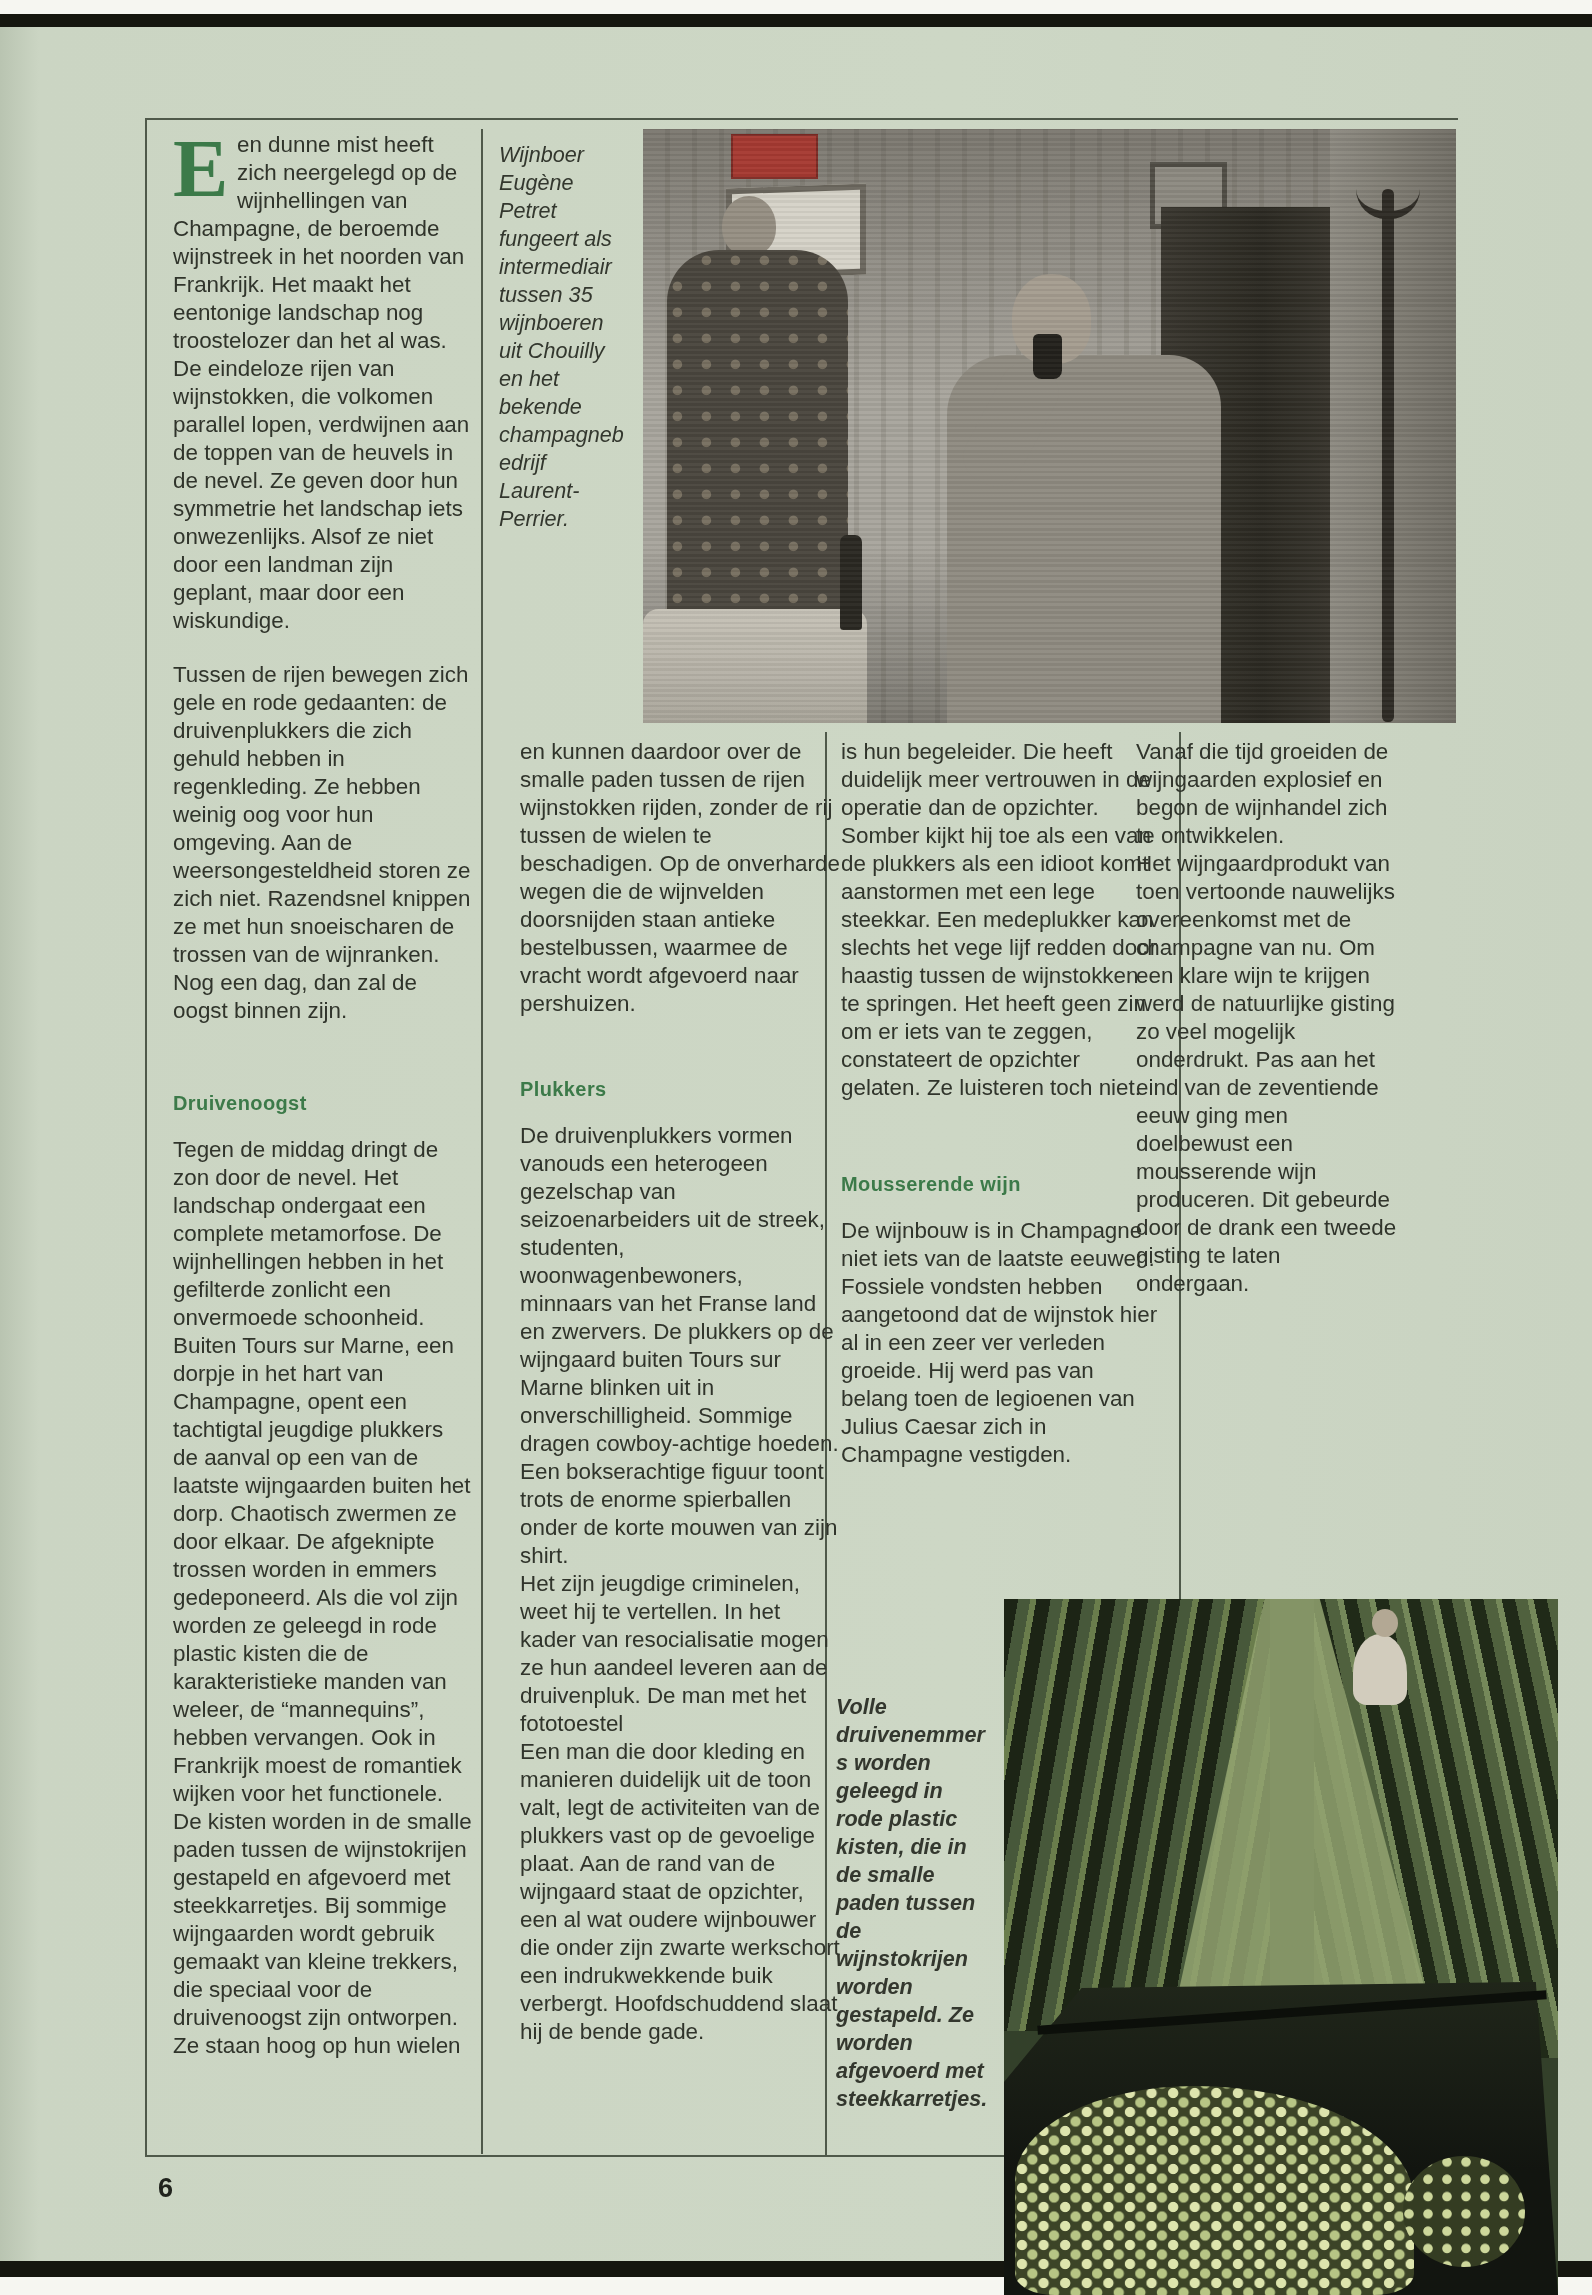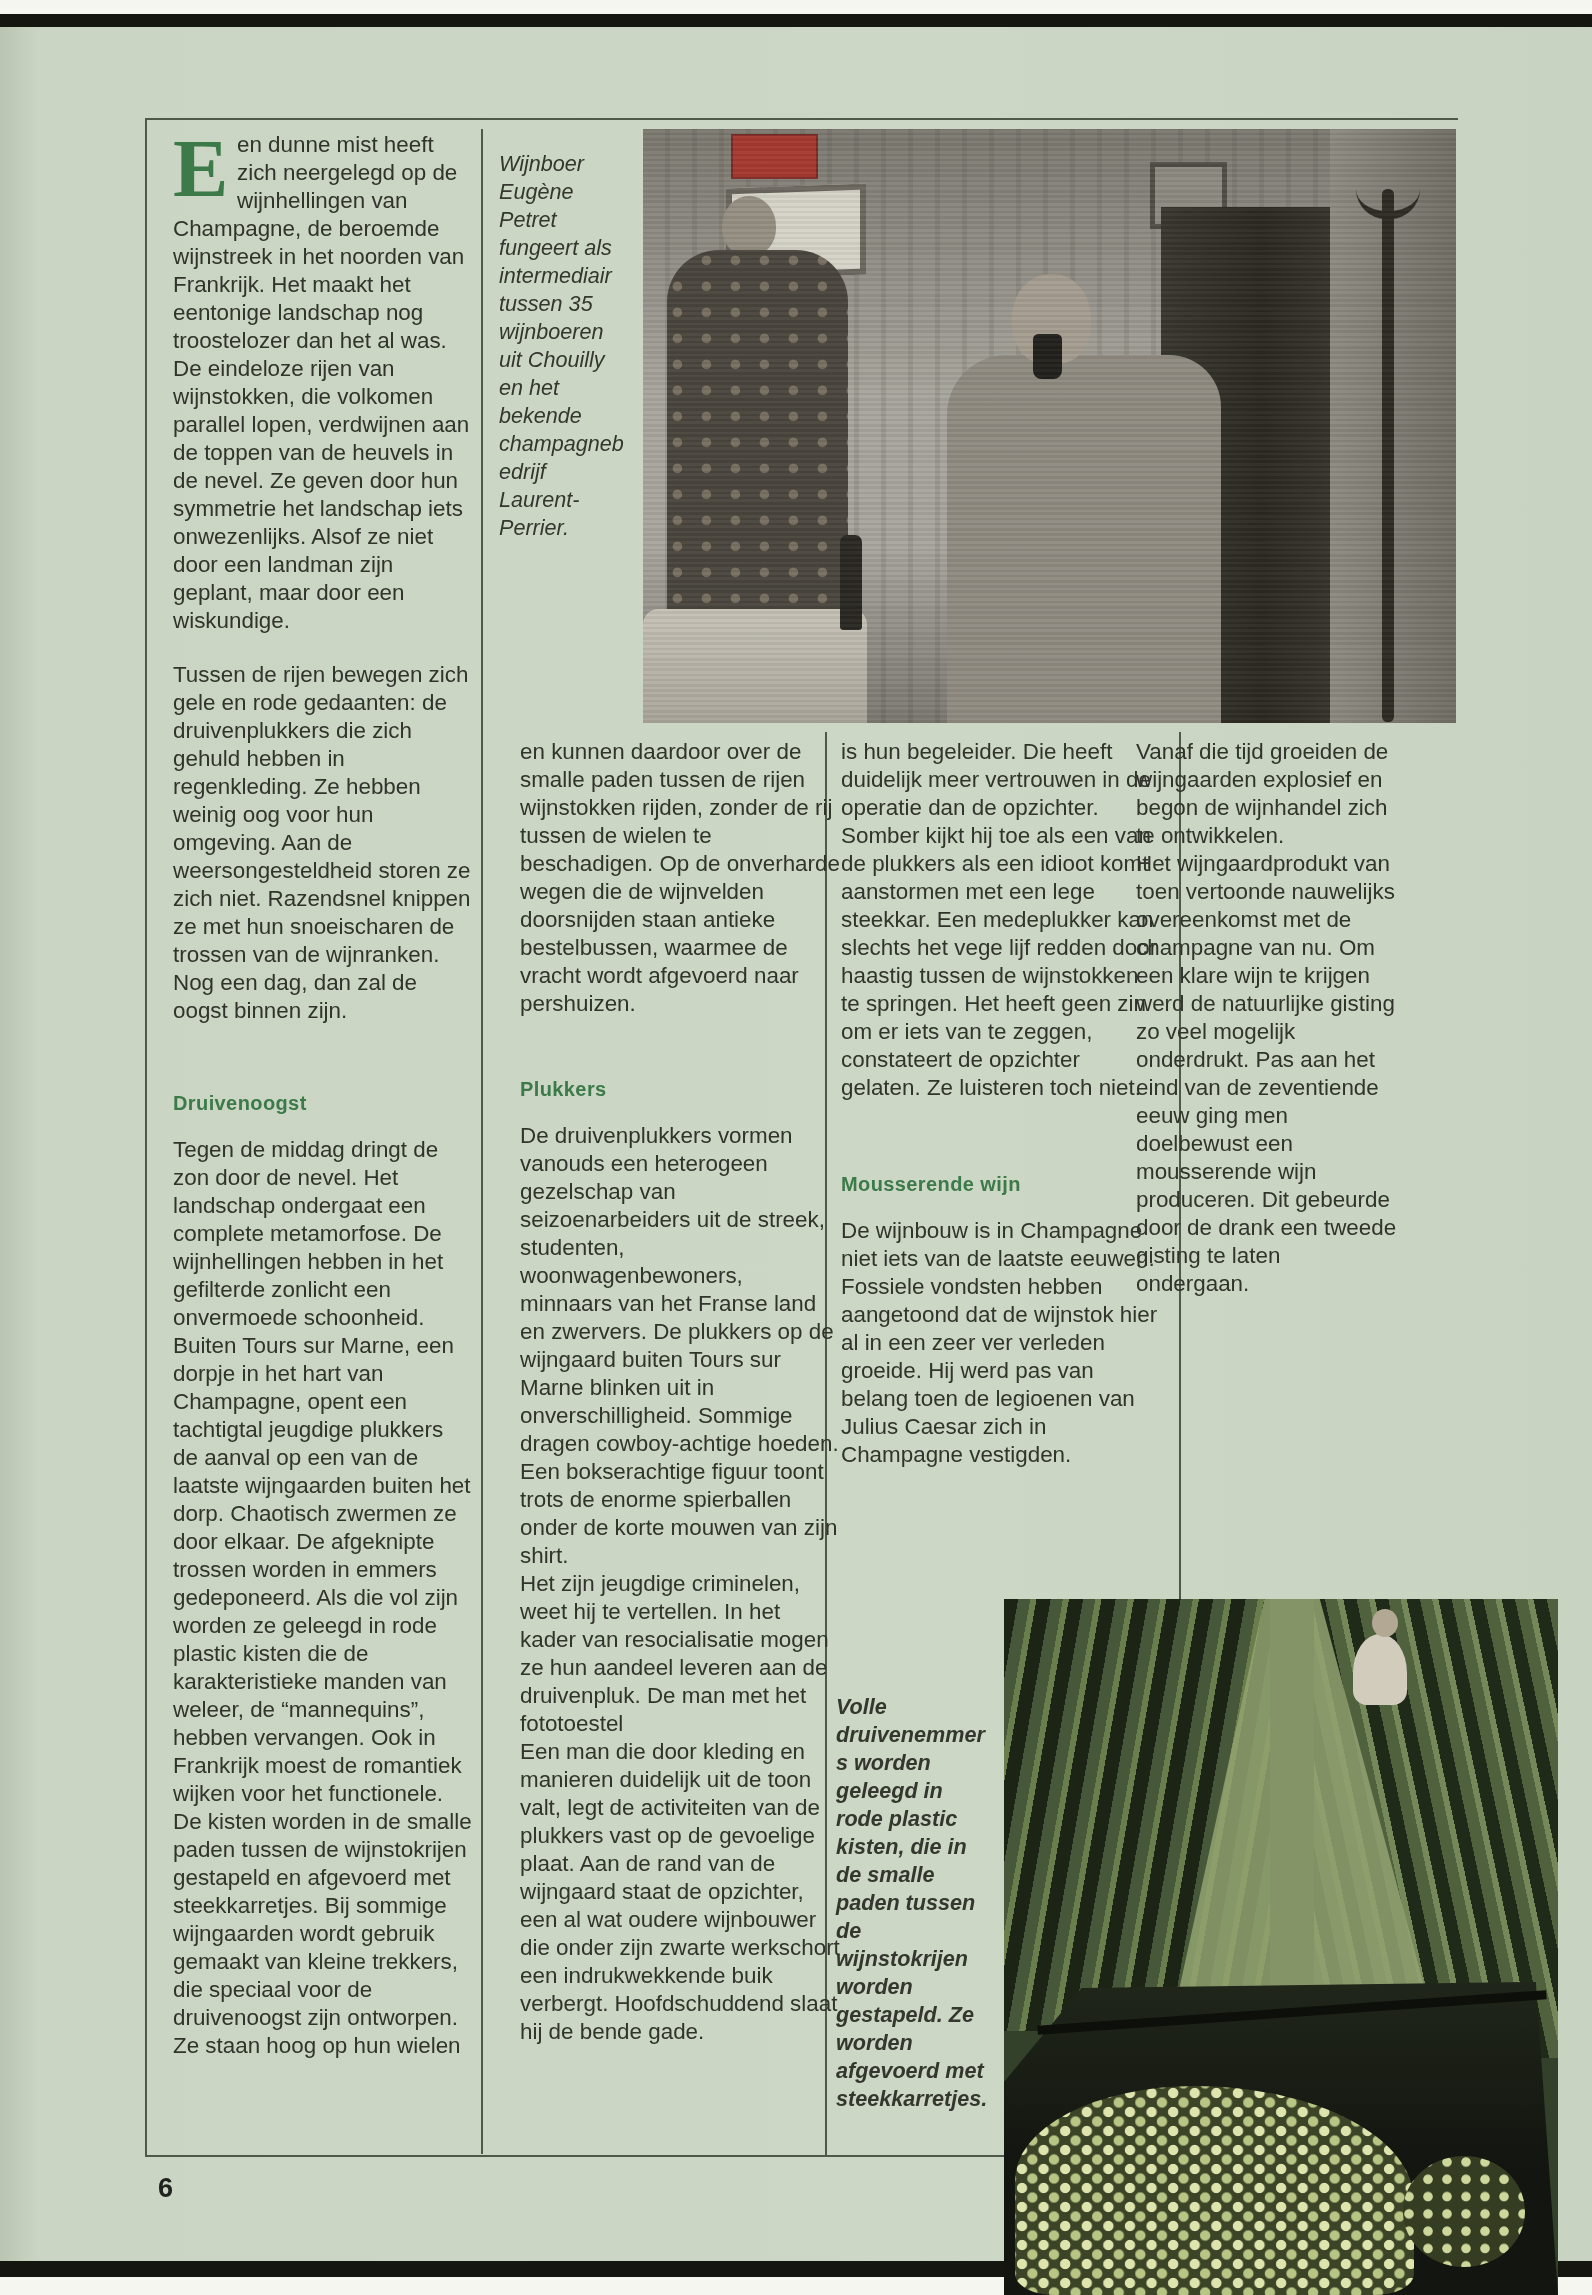--- a/index.html
+++ b/index.html
@@ -44,21 +44,21 @@
   .dropcap {
     float:left; font-family:"Liberation Serif", serif; font-weight:bold;
     font-size:83px; line-height:67px; color:#3c7a49;
     margin:3.5px 8.6px 0 0;
   }
 
   .caption {
     position:absolute; font-style:italic; font-size:21.6px; line-height:28px;
     color:#33372e; overflow-wrap:break-word;
   }
-  #caption1 { left:499px; top:150px; width:131px; }
+  #caption1 { left:499px; top:141px; width:131px; }
   #caption2 { left:836px; top:1693px; width:152px;font-weight:bold; }
 
   #page-number {
     position:absolute; left:158px; top:2173px;
     font-size:27px; font-weight:bold; color:#20231d;
   }
 
   
   #photo1 {
     position:absolute; left:643px; top:129px; width:813px; height:594px;

